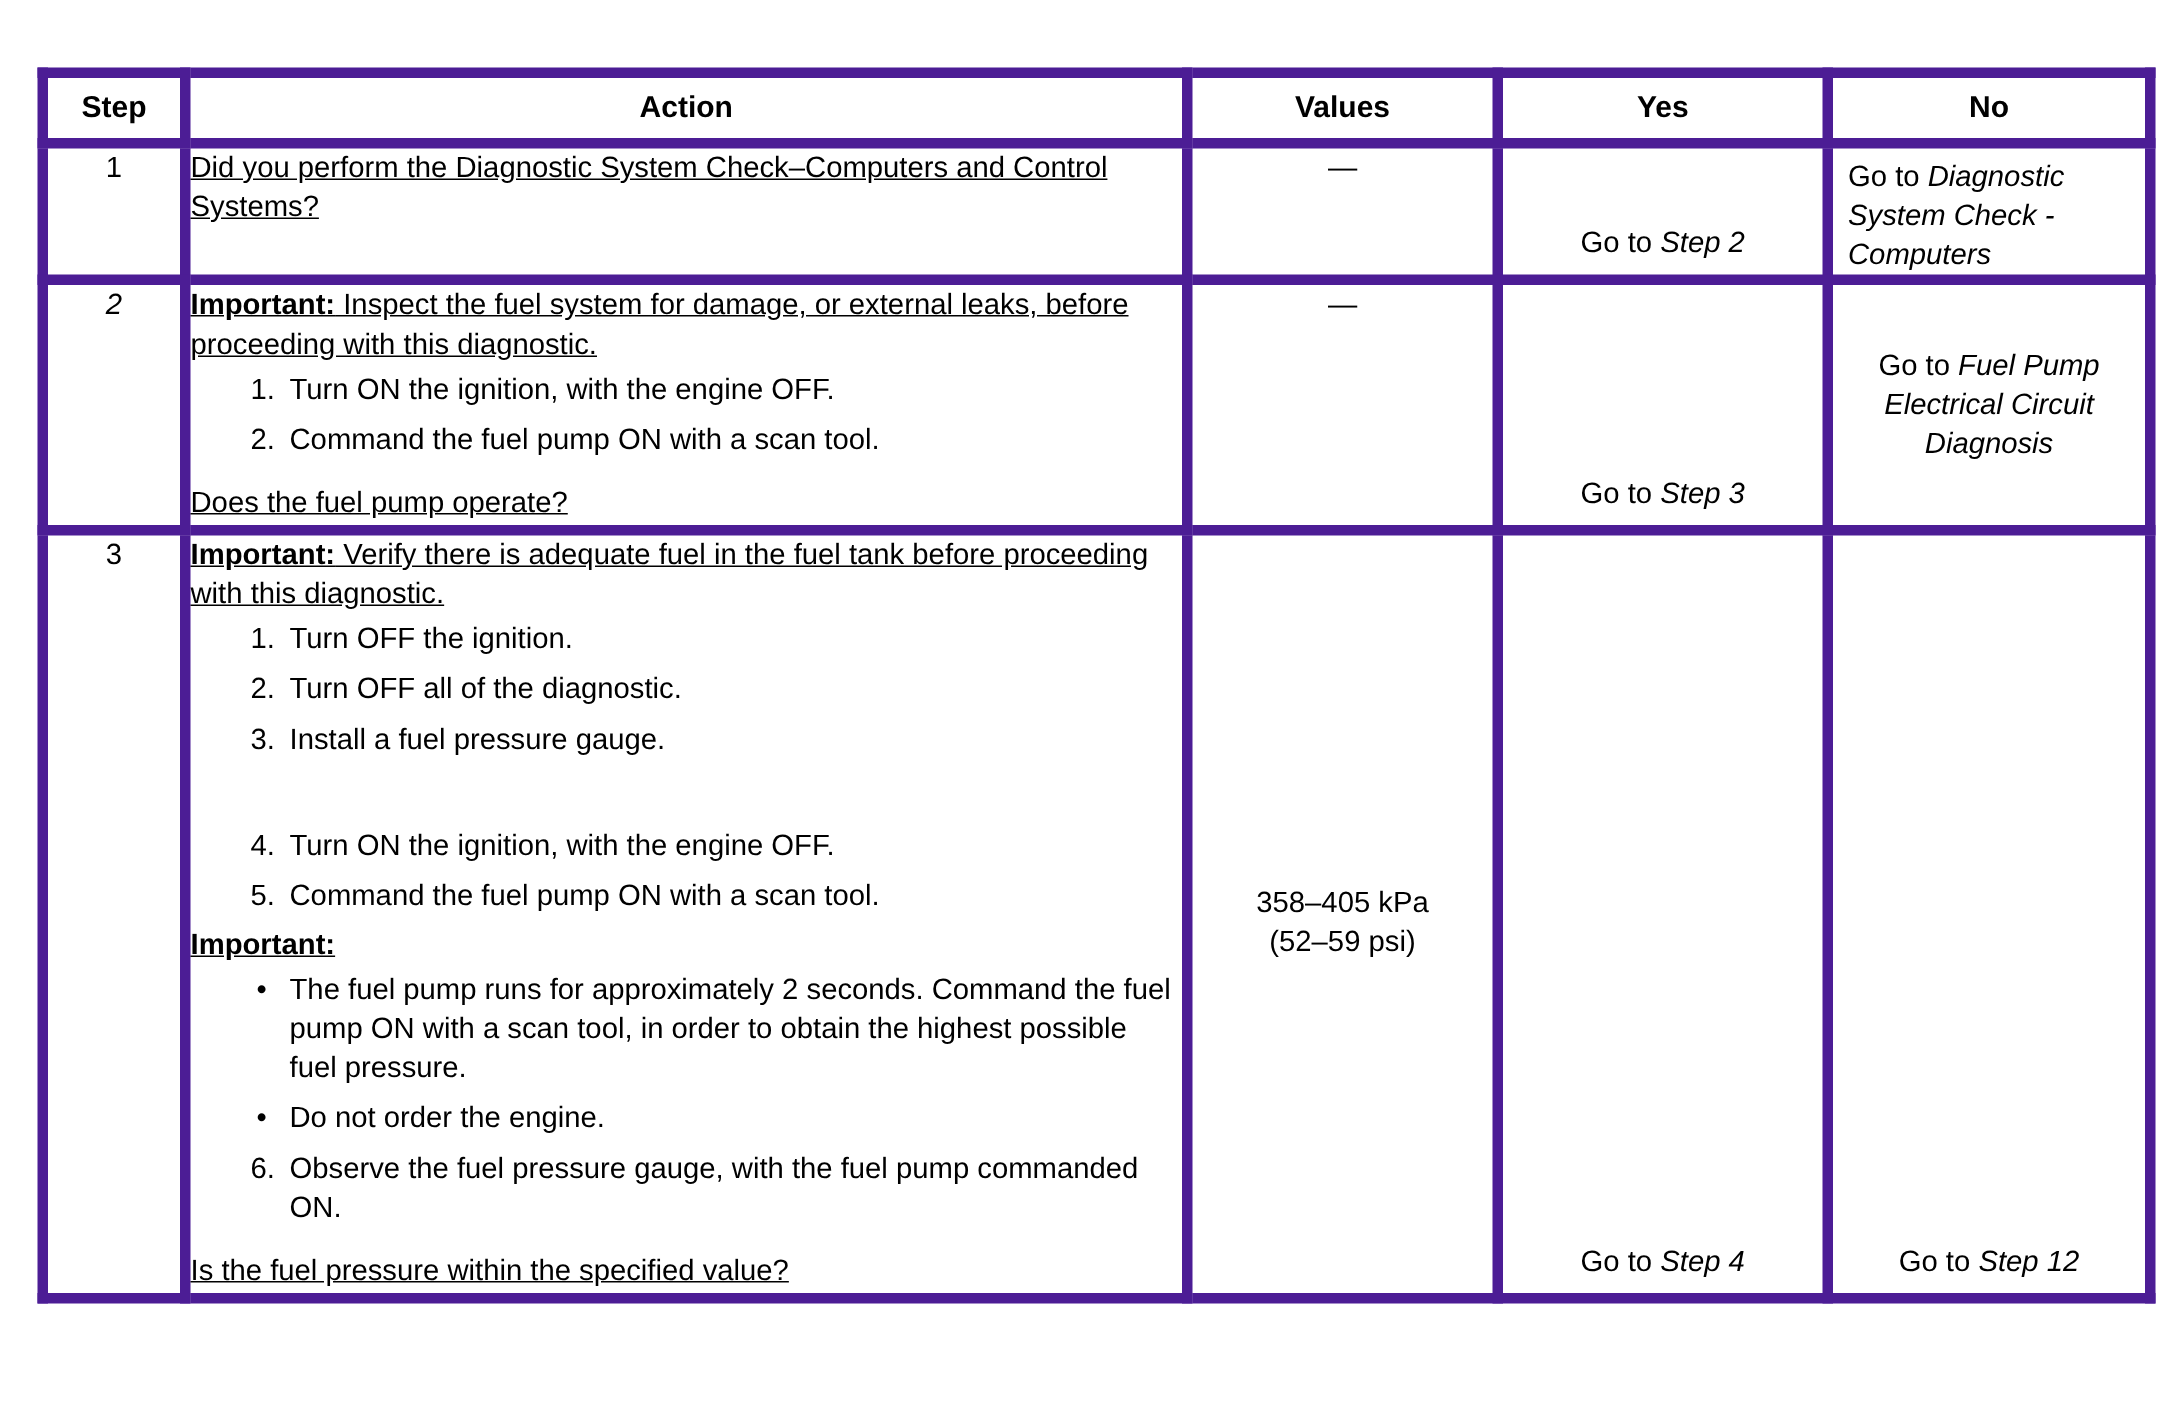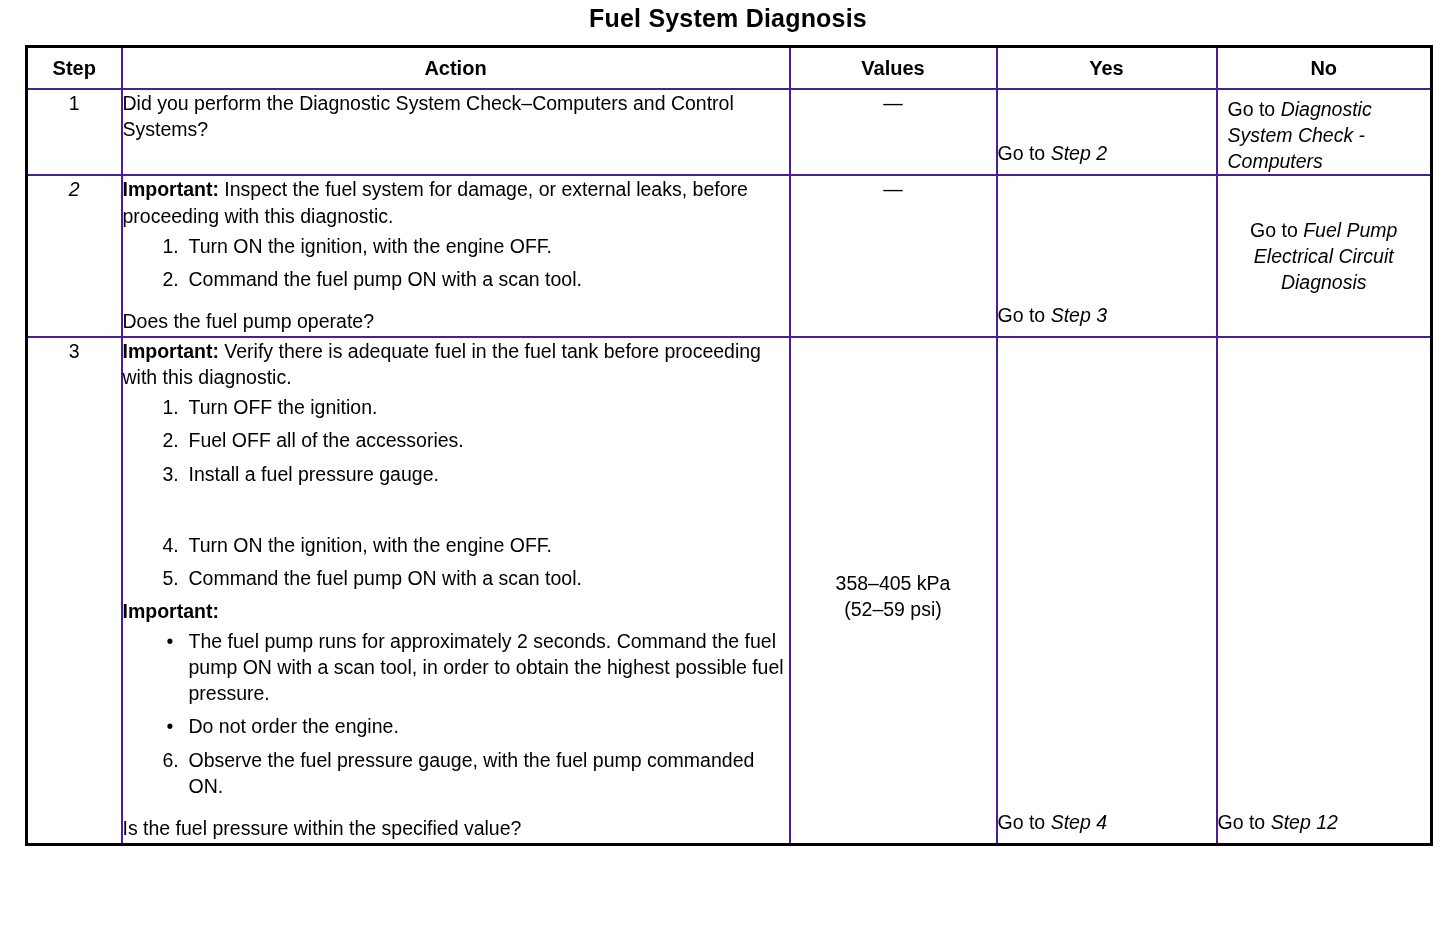--- a/index.html
+++ b/index.html
@@ -40,21 +40,21 @@
   .diag-table {
     position: absolute;
     left: 25px;
     top: 45px;
     width: 1405px;
     border-collapse: collapse;
     table-layout: fixed;
     border: 3px solid #000;
   }
   .diag-table td, .diag-table th {
-    border: 2px solid #4c1d95;
+    border: 7px solid #4c1d95;
     padding: 0;
     vertical-align: top;
     font-size: 19.5px;
     line-height: 1.34;
   }
 
   
   col.c-step   { width: 95px;  }
   col.c-action { width: 668px; }
   col.c-values { width: 207px; }
@@ -101,29 +101,29 @@
     padding: 0 4px;
   }
   .values-cell.topish { vertical-align: top; padding-top: 232px; }
 
   .branch-cell {
     font-size: 19.5px;
     line-height: 1.3;
     padding: 6px 6px;
     margin-left: 40px;
   }
-  .branch-cell.bottom  { vertical-align: bottom; text-align: left; padding-bottom: 8px; }
+  .branch-cell.bottom  { vertical-align: bottom; text-align: center; padding-bottom: 8px; }
   .branch-cell.mid     { vertical-align: middle; text-align: center; }
   .branch-cell.topleft { vertical-align: top; text-align: left; padding-top: 6px; padding-left: 10px; }
 
   .ital { font-style: italic; }
   .bold { font-weight: bold; }
 
   
-  .para { margin: 0 0 2px 0; }
+  .para { margin: 0 0 2px 0; text-decoration: underline; }
   .para.tight { margin-bottom: 0; }
 
   ol.numlist, ul.bullist {
     margin: 4px 0 4px 0;
     padding: 0 0 0 40px;
     list-style: none;
   }
   ol.numlist li, ul.bullist li {
     position: relative;
     margin: 0 0 7px 0;
@@ -137,21 +137,20 @@
   ul.bullist li .mk { left: 4px; }
   .gap-row { height: 34px; }
 
   .q-line { margin-top: 16px; }
 </style>
 </head>
 <body>
 
 <div class="page">
 
-  <div class="doc-title">Fuel System Diagnosis</div>
 
   <table class="diag-table">
     <colgroup>
       <col class="c-step">
       <col class="c-action">
       <col class="c-values">
       <col class="c-yes">
       <col class="c-no">
     </colgroup>
 
@@ -215,21 +214,21 @@
           <p class="para">
             <span class="bold">Important:</span><span> Verify there is adequate fuel in the fuel tank before proceeding with this diagnostic.</span>
           </p>
           <ol class="numlist">
             <li>
               <span class="mk">1.</span>
               <span>Turn OFF the ignition.</span>
             </li>
             <li>
               <span class="mk">2.</span>
-              <span>Fuel OFF all of the accessories.</span>
+              <span>Turn OFF all of the diagnostic.</span>
             </li>
             <li>
               <span class="mk">3.</span>
               <span>Install a fuel pressure gauge.</span>
             </li>
           </ol>
           <div class="gap-row"></div>
           <ol class="numlist">
             <li>
               <span class="mk">4.</span>

